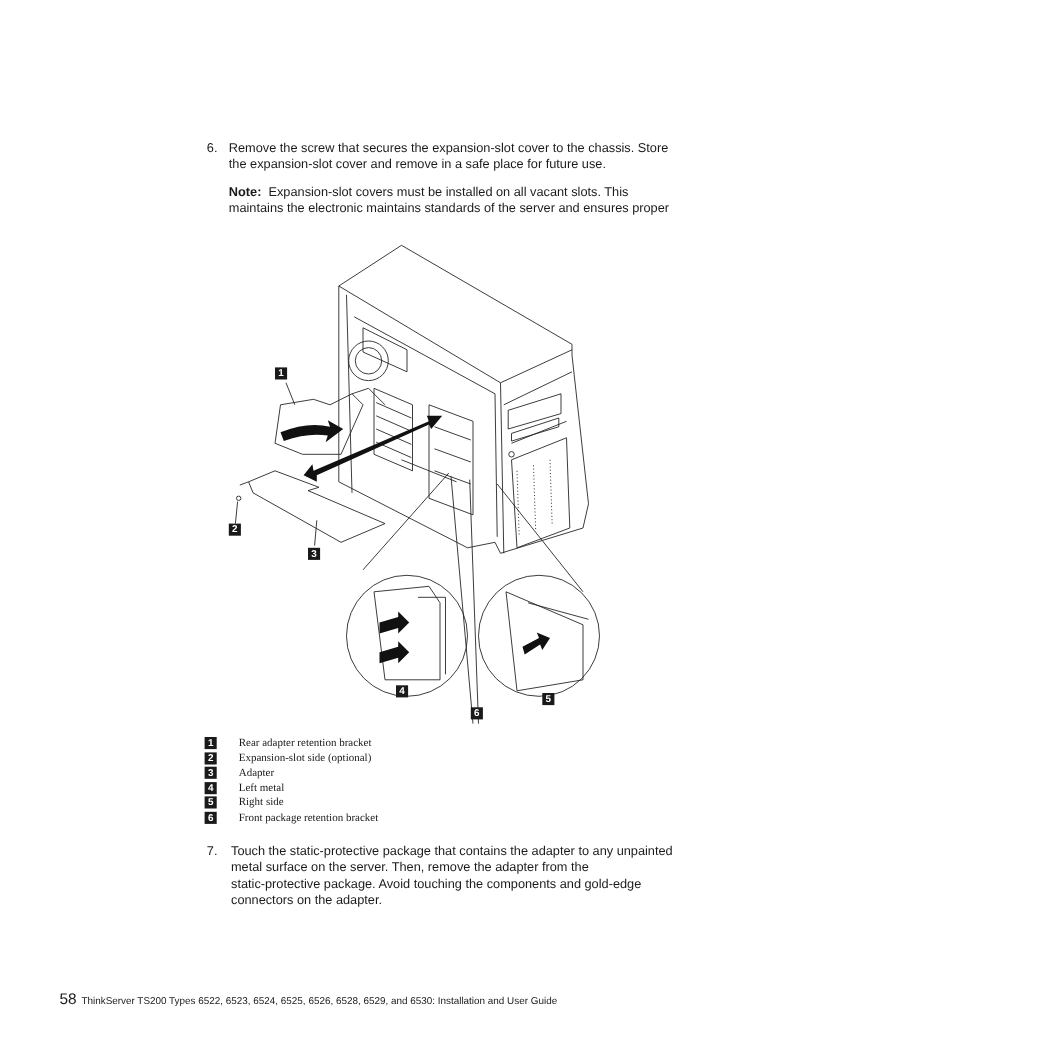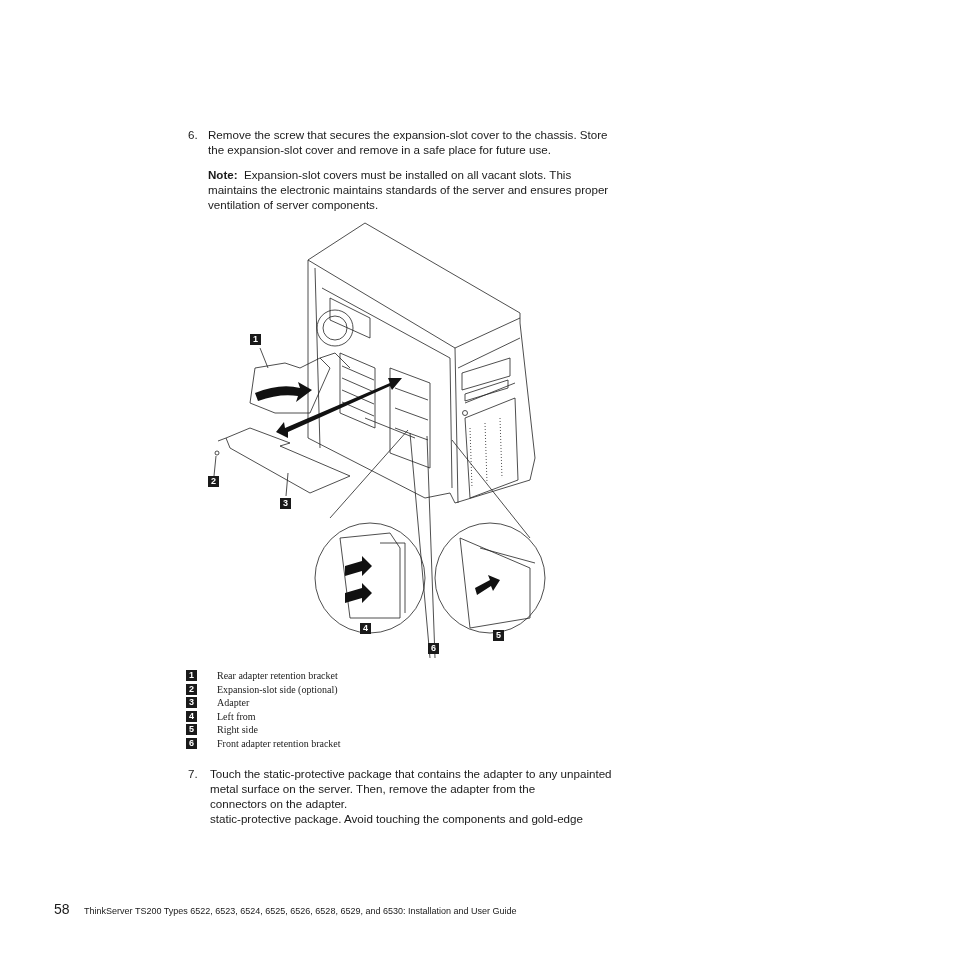--- a/index.html
+++ b/index.html
@@ -13,34 +13,33 @@
   .figure { position: absolute; left: 190px; top: 218px; width: 390px; height: 440px; }
   .callout { position: absolute; width: 11px; height: 11px; background: #1a1a1a; color: #fff;
              font-size: 9px; font-weight: bold; line-height: 11px; text-align: center;
              font-family: "Liberation Sans", sans-serif; }
   .legend { position: absolute; left: 186px; top: 669px; }
   .legend-row { position: relative; height: 13.6px; font-size: 10px; line-height: 13.6px; }
   .legend-row .callout { position: absolute; left: 0; top: 1px; }
   .legend-row .legend-text { position: absolute; left: 31px; white-space: nowrap; font-family: Liberation Serif, serif; }
   .footer { position: absolute; left: 54px; top: 900px; white-space: nowrap; }
   .page-num { font-weight: normal; font-size: 14px; }
-  .footer-title { font-size: 9px; margin-left: 10px; }
+  .footer-title { font-size: 9px; margin-left: 0; }
 </style>
 </head>
 <body>
 
 <div class="para step-num abs" style="left:188px; top:127px;">6.</div>
 <div class="para step-text" style="left:208px; top:127px;">
   <div>Remove the screw that secures the expansion-slot cover to the chassis. Store</div>
   <div>the expansion-slot cover and remove in a safe place for future use.</div>
 </div>
 <div class="para step-text" style="left:208px; top:167px;">
   <div><span class="note-label">Note:</span>&nbsp;&nbsp;<span>Expansion-slot covers must be installed on all vacant slots. This</span></div>
   <div>maintains the electronic maintains standards of the server and ensures proper</div>
-  <div>ventilation of server components.</div>
 </div>
 
 <div class="figure">
   <svg width="390" height="440" viewBox="0 0 390 440">
     <g fill="none" stroke="#222" stroke-width="0.8">
 
       <path d="M118 42 L175 5 L330 95 L330 105 L345 240 L340 262 L265 285 L260 275 L235 280 L118 220 Z"></path>
       <path d="M118 42 L265 130 L330 100"></path>
       <path d="M265 130 L268 285"></path>
       <path d="M268 150 L330 120"></path>
@@ -126,36 +125,36 @@
   <div class="legend-row">
     <span class="callout">2</span>
     <span class="legend-text">Expansion-slot side (optional)</span>
   </div>
   <div class="legend-row">
     <span class="callout">3</span>
     <span class="legend-text">Adapter</span>
   </div>
   <div class="legend-row">
     <span class="callout">4</span>
-    <span class="legend-text">Left from</span>
+    <span class="legend-text">Left metal</span>
   </div>
   <div class="legend-row">
     <span class="callout">5</span>
     <span class="legend-text">Right side</span>
   </div>
   <div class="legend-row">
     <span class="callout">6</span>
-    <span class="legend-text">Front adapter retention bracket</span>
+    <span class="legend-text">Front package retention bracket</span>
   </div>
 </div>
 
 <div class="para step-num abs" style="left:188px; top:766px;">7.</div>
 <div class="para step-text" style="left:210px; top:766px;">
   <div>Touch the static-protective package that contains the adapter to any unpainted</div>
   <div>metal surface on the server. Then, remove the adapter from the</div>
+  <div>static-protective package. Avoid touching the components and gold-edge</div>
   <div>connectors on the adapter.</div>
-  <div>static-protective package. Avoid touching the components and gold-edge</div>
 </div>
 
 <div class="footer">
   <span class="page-num">58</span>
   <span class="footer-title">ThinkServer TS200 Types 6522, 6523, 6524, 6525, 6526, 6528, 6529, and 6530:  Installation and User Guide</span>
 </div>
 
 </body></html>

